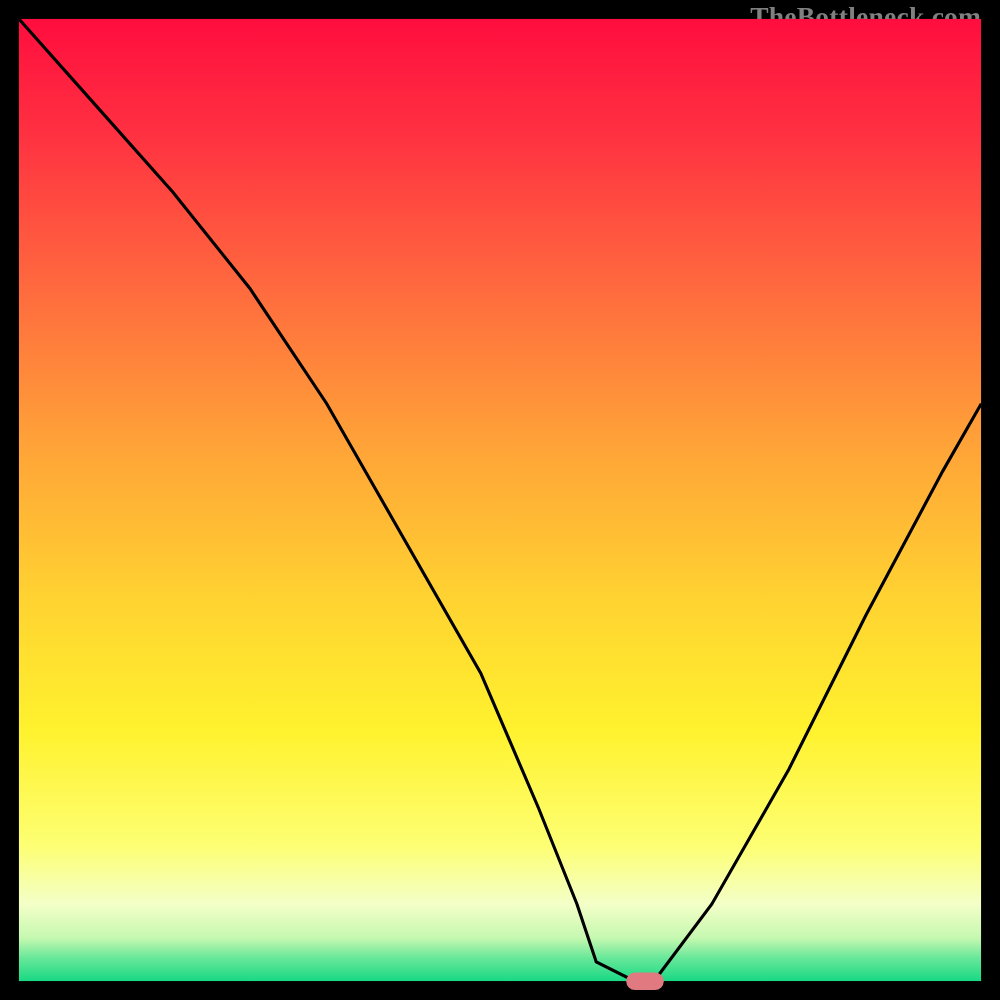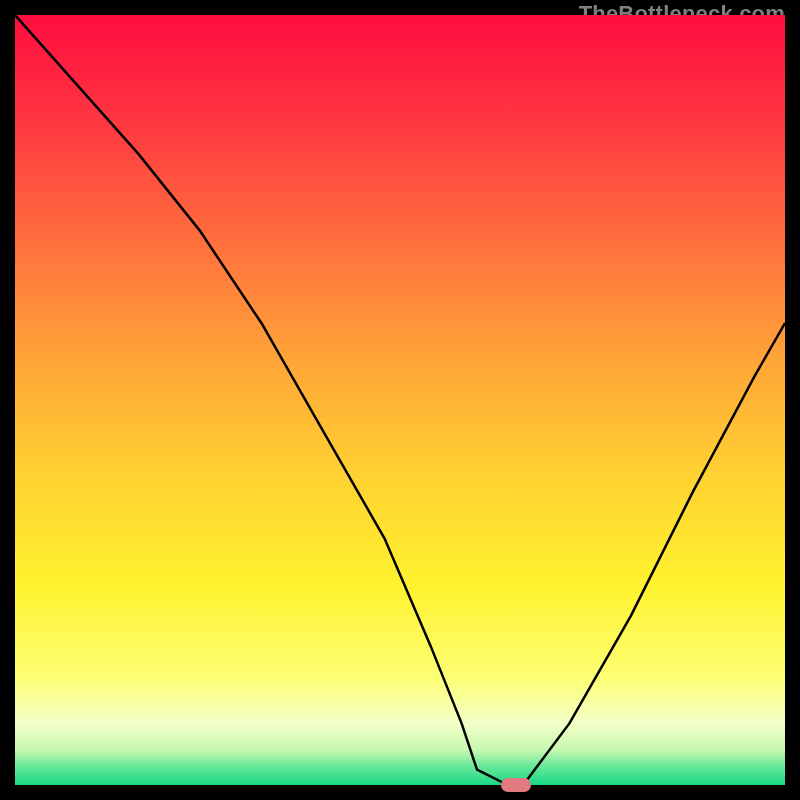--- a/index.html
+++ b/index.html
@@ -27,20 +27,21 @@
     height: 770px;
   }
   .watermark {
     position: absolute;
     top: -14px;
     right: 0px;
     color: #808080;
     font-size: 22px;
     font-weight: 600;
     letter-spacing: 0.2px;
+    font-family: Liberation Serif, serif;
   }
   svg {
     position: absolute;
     left: 0;
     top: 0;
   }
   .marker {
     position: absolute;
     width: 30px;
     height: 14px;

